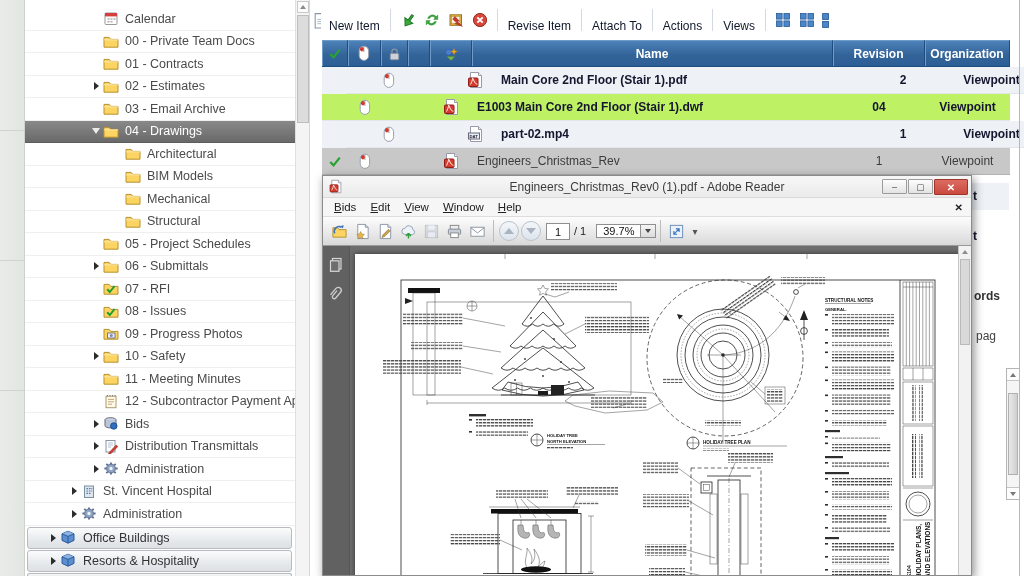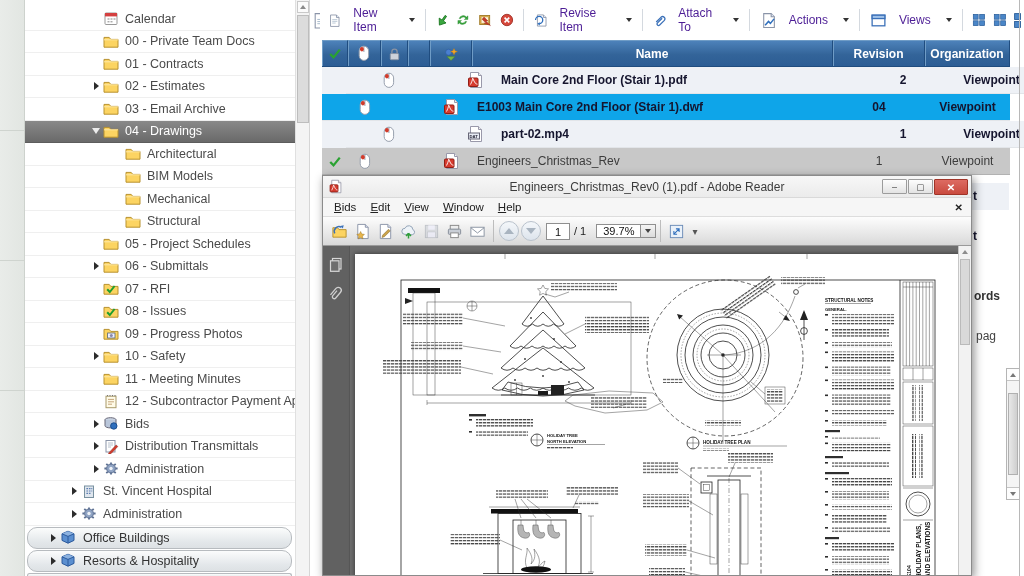--- a/index.html
+++ b/index.html
@@ -19,47 +19,47 @@
   .trow { display:flex; align-items:center; height:22.5px; border-bottom:1px solid #efefef; white-space:nowrap; overflow:hidden; cursor:default; }
   .trow .lbl { font-size:12.5px; color:#4a4a4a; }
   .trow.sel { background:linear-gradient(#898989,#696969); border-bottom-color:#5d5d5d; }
   .trow.sel .lbl { color:#fff; }
   .ind-b { padding-left:42px; } .ind-a { padding-left:64px; } .ind-c { padding-left:86px; }
   .arr { width:14px; flex:0 0 14px; display:flex; align-items:center; justify-content:center; }
   .arr.col::before { content:""; border-left:5px solid #2c2c2c; border-top:4px solid transparent; border-bottom:4px solid transparent; }
   .arr.exp::before { content:""; border-top:6px solid #ececec; border-left:4.5px solid transparent; border-right:4.5px solid transparent; }
   .ic { width:16px; height:15px; flex:0 0 16px; margin-right:6px; }
   .ghdr { height:21.5px; margin:1.5px 3px 1.5px 2px; background:linear-gradient(#fbfcfc,#e3e7ea 70%,#dde1e4);
-    border:1px solid #b7bbbf; border-radius:10px; display:flex; align-items:center; font-size:12.5px; color:#333; }
+    border:1px solid #b7bbbf; border-radius:3px; display:flex; align-items:center; font-size:12.5px; color:#333; }
   .ghdr .arr { margin-left:18px; }
   .ghdr .ic { margin-right:7px; }
   
   .sb-scroll { position:absolute; right:0; top:0; width:14px; height:576px; background:#f4f4f4; border-left:1px solid #e0e0e0; }
   .sb-up { position:absolute; top:1px; left:1px; width:12px; height:12px; background:#fbfbfb; border:1px solid #c9c9c9; display:flex; align-items:center; justify-content:center; }
   .sb-up::before { content:""; border-bottom:4px solid #8a8a8a; border-left:3.5px solid transparent; border-right:3.5px solid transparent; }
   .sb-thumb { position:absolute; top:15px; left:1px; width:12px; height:108px; background:#dcdcdc; border:1px solid #bdbdbd; }
 
   
   .main-toolbar { left:310px; top:0; width:714px; height:40px; background:#fff; display:flex; align-items:center; padding-left:2px; }
-  .tbtn { display:flex; align-items:center; gap:12px; font-size:12px; color:#4c1d95; padding:0 5px; height:26px; }
+  .tbtn { display:flex; align-items:center; gap:12px; font-size:12px; color:#0f172a; padding:0 5px; height:26px;flex-direction:column; }
   .car { width:0; height:0; border-top:4px solid #333; border-left:3.5px solid transparent; border-right:3.5px solid transparent; margin-left:3px; }
   .tsep { width:1px; height:22px; background:#d4d9df; margin:0 5px; }
   .ticon { width:17px; height:17px; display:block; }
   .ticon-sm { width:16px; height:16px; display:block; margin:0 4px; }
   .clip-ic { width:9px; height:17px; overflow:hidden; margin-right:3px; }
 
   
   .grid-head { left:322px; top:40px; height:27px; display:flex; }
   .ghc { background:linear-gradient(#4d82ba,#336499 55%,#2c5d95);
     border-right:1px solid #1f4c7f; border-top:1px solid #6f9cc6; border-bottom:1px solid #1f4c7f;
     box-shadow:inset 1px 0 0 #6f9cc6;
     display:flex; align-items:center; justify-content:center; color:#fff; font-weight:bold; font-size:12px; }
   .grid-row { left:322px; height:27px; display:flex; align-items:center; font-size:12px; }
   .grid-row.odd  { background:#eef1f6;padding-left:24px; }
-  .grid-row.even { background:#0ea5e9; }
+  .grid-row.even { background:#bef264; }
   .grid-row.selrow { background:#c8c8c8; }
   .gc { height:100%; display:flex; align-items:center; justify-content:center; border-bottom:1px solid #e2e5e9; }
   .grid-row.selrow .gc { border-bottom-color:#b2b2b2; }
   .gc.name { justify-content:flex-start; padding-left:5px; }
   .w26{width:26px;} .w33{width:33px;} .w27{width:27px;} .w22{width:22px;} .w42{width:42px;}
   .w361{width:361px;} .w92{width:92px;} .w85{width:85px;}
   .fname { font-weight:bold; color:#15152e; }
   .frev, .forg { font-weight:bold; color:#15152e; }
   .selrow .fname, .selrow .frev, .selrow .forg { font-weight:normal; color:#3c3c3c; }
 

